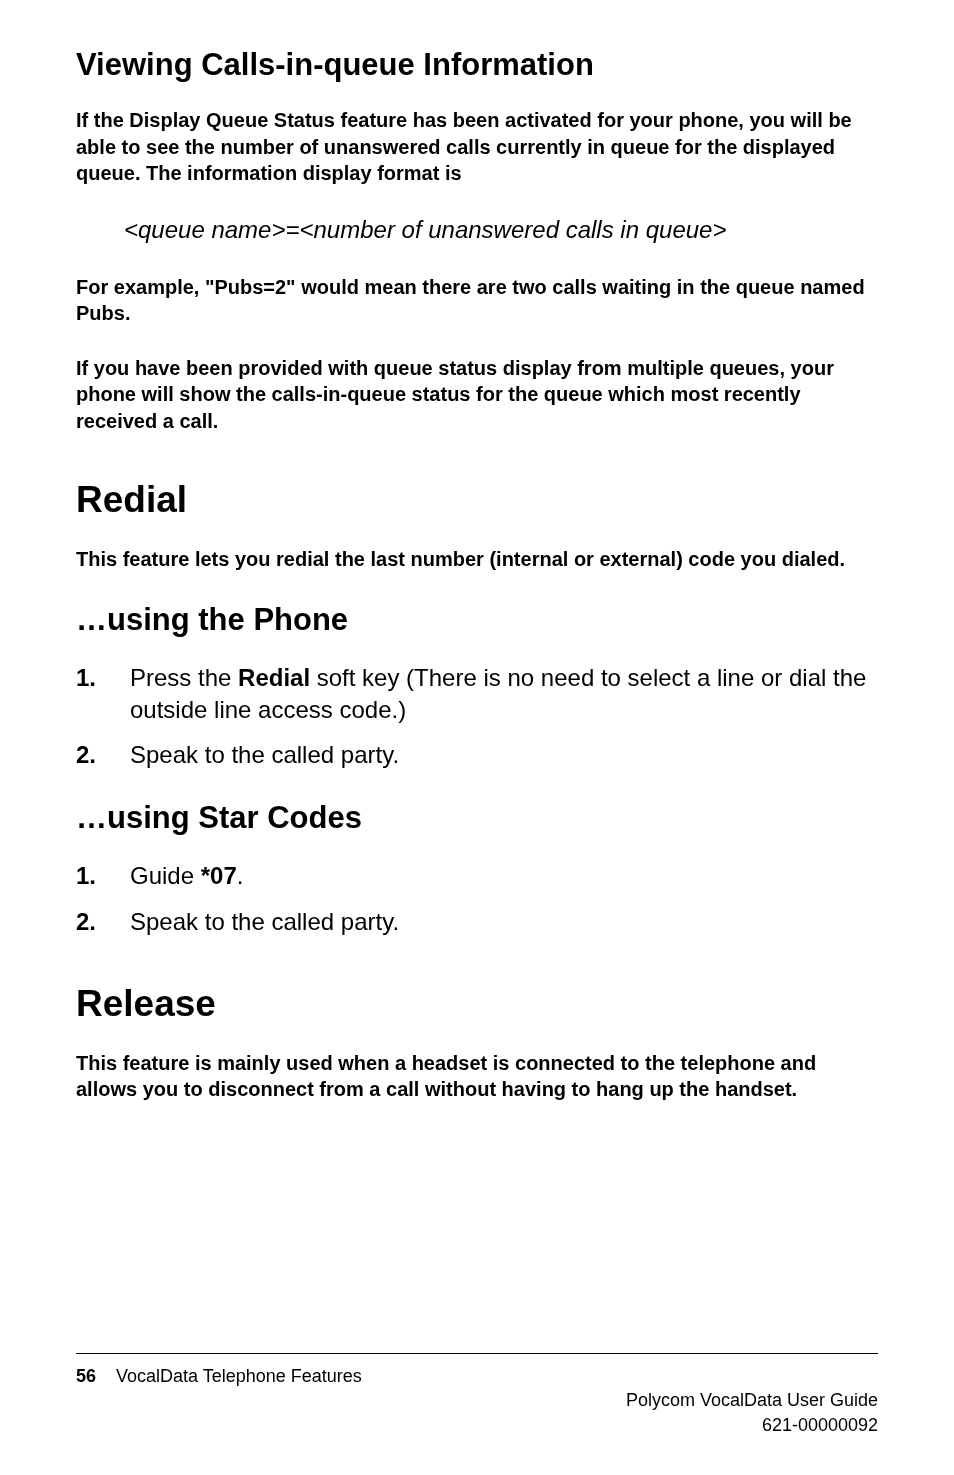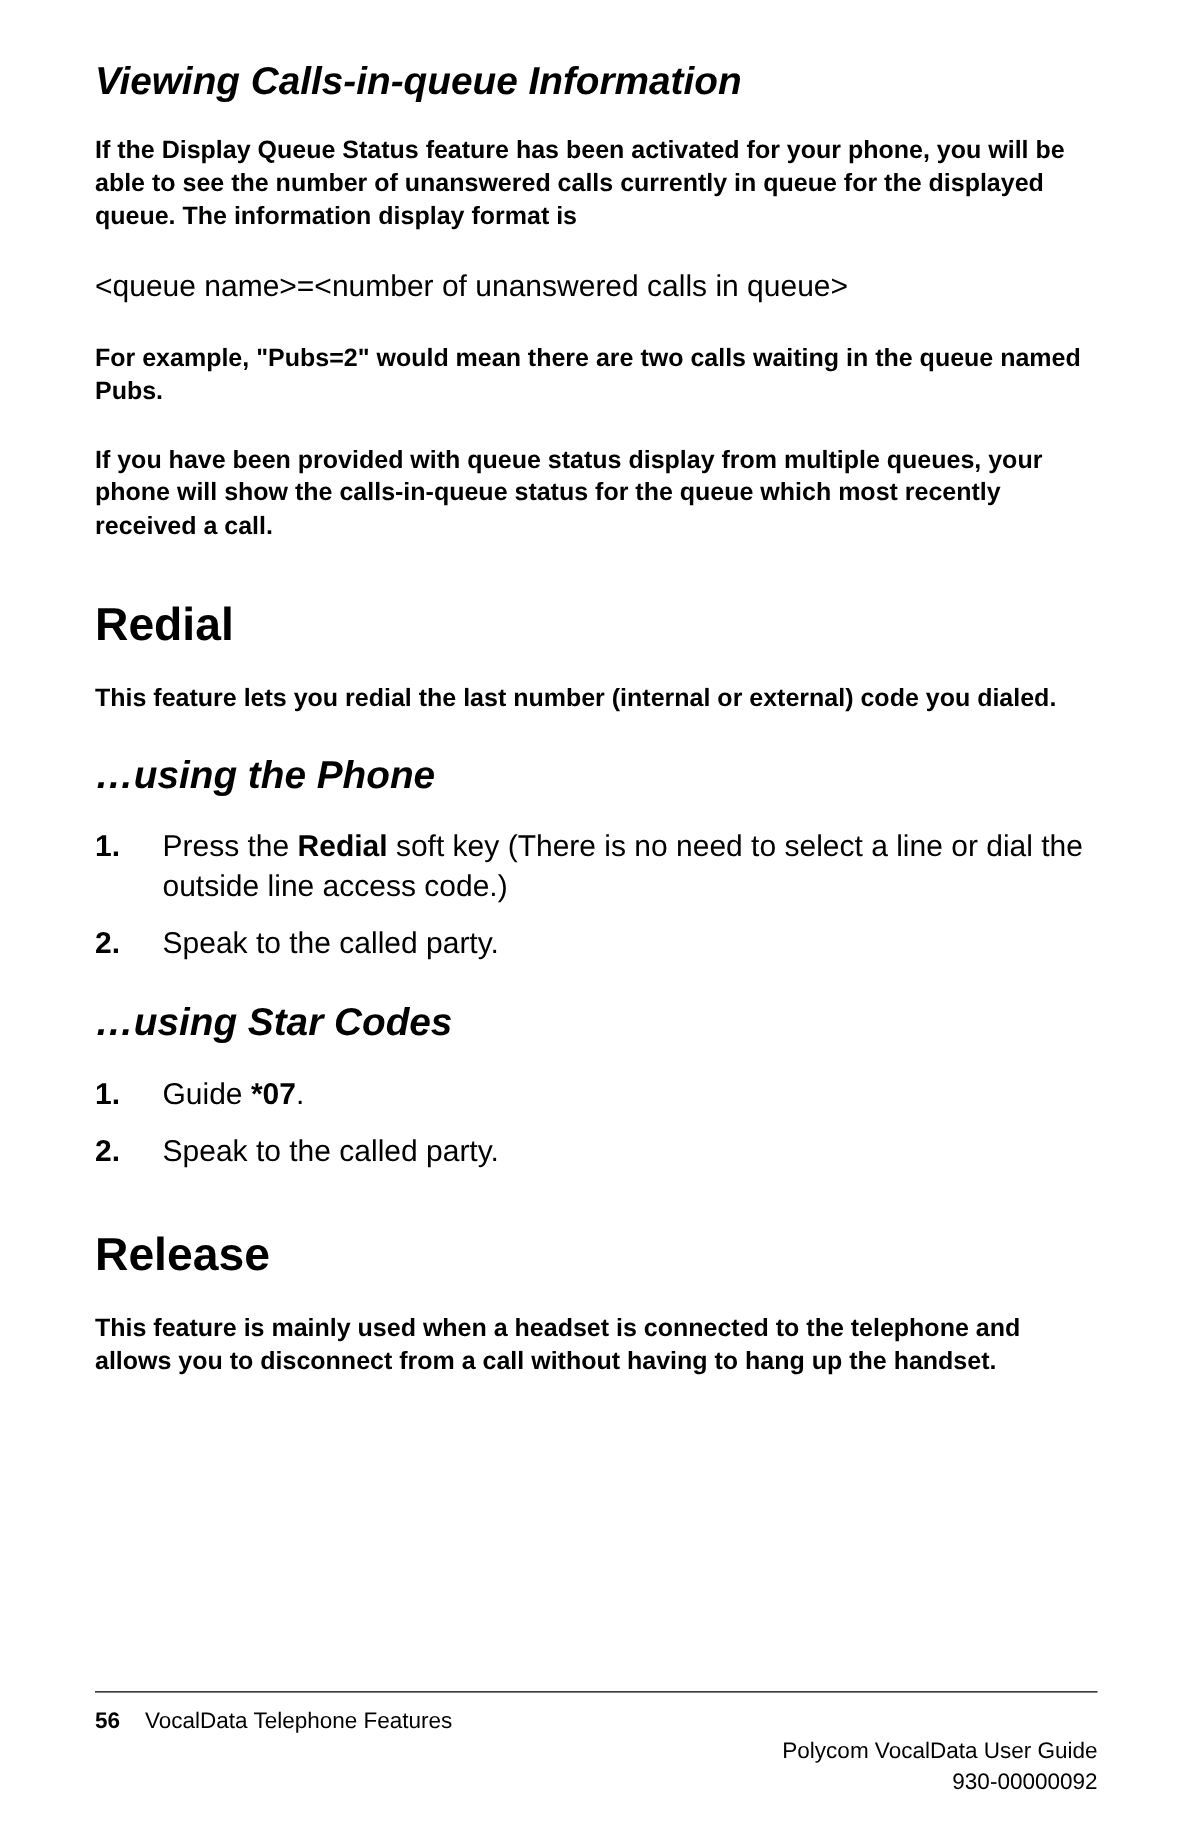--- a/index.html
+++ b/index.html
@@ -7,41 +7,42 @@
   body {
     font-family: Arial, Helvetica, sans-serif;
     color: #000000;
     padding: 46px 76px 38px 76px;
     position: relative;
   }
   .content { width: 100%; }
   .h2 {
     font-size: 31px;
     font-weight: bold;
-    font-style: italic;
     margin-bottom: 24px;
     line-height: 1.2;
   }
   .h1 {
     font-size: 37px;
     font-weight: bold;
     margin-top: 44px;
     margin-bottom: 24px;
     line-height: 1.2;
   }
   .para {
     font-size: 20px;
     line-height: 1.32;
     margin-bottom: 28px;
     font-weight: bold;
   }
   .para-italic {
     font-size: 24px;
+    font-style: italic;
     line-height: 1.32;
     margin-bottom: 28px;
+    margin-left: 48px;
   }
   .ol-item {
     display: flex;
     font-size: 24px;
     line-height: 1.32;
     margin-bottom: 14px;
   }
   .ol-num {
     font-weight: bold;
     width: 54px;
@@ -131,16 +132,16 @@
 
 <div class="footer">
   <hr class="footer-rule">
   <div class="footer-row">
     <div class="footer-left">
       <span class="footer-pagenum">56</span>
       <span>VocalData Telephone Features</span>
     </div>
     <div class="footer-right">
       <div>Polycom VocalData User Guide</div>
-      <div>930-00000092</div>
+      <div>621-00000092</div>
     </div>
   </div>
 </div>
 
 </body></html>

